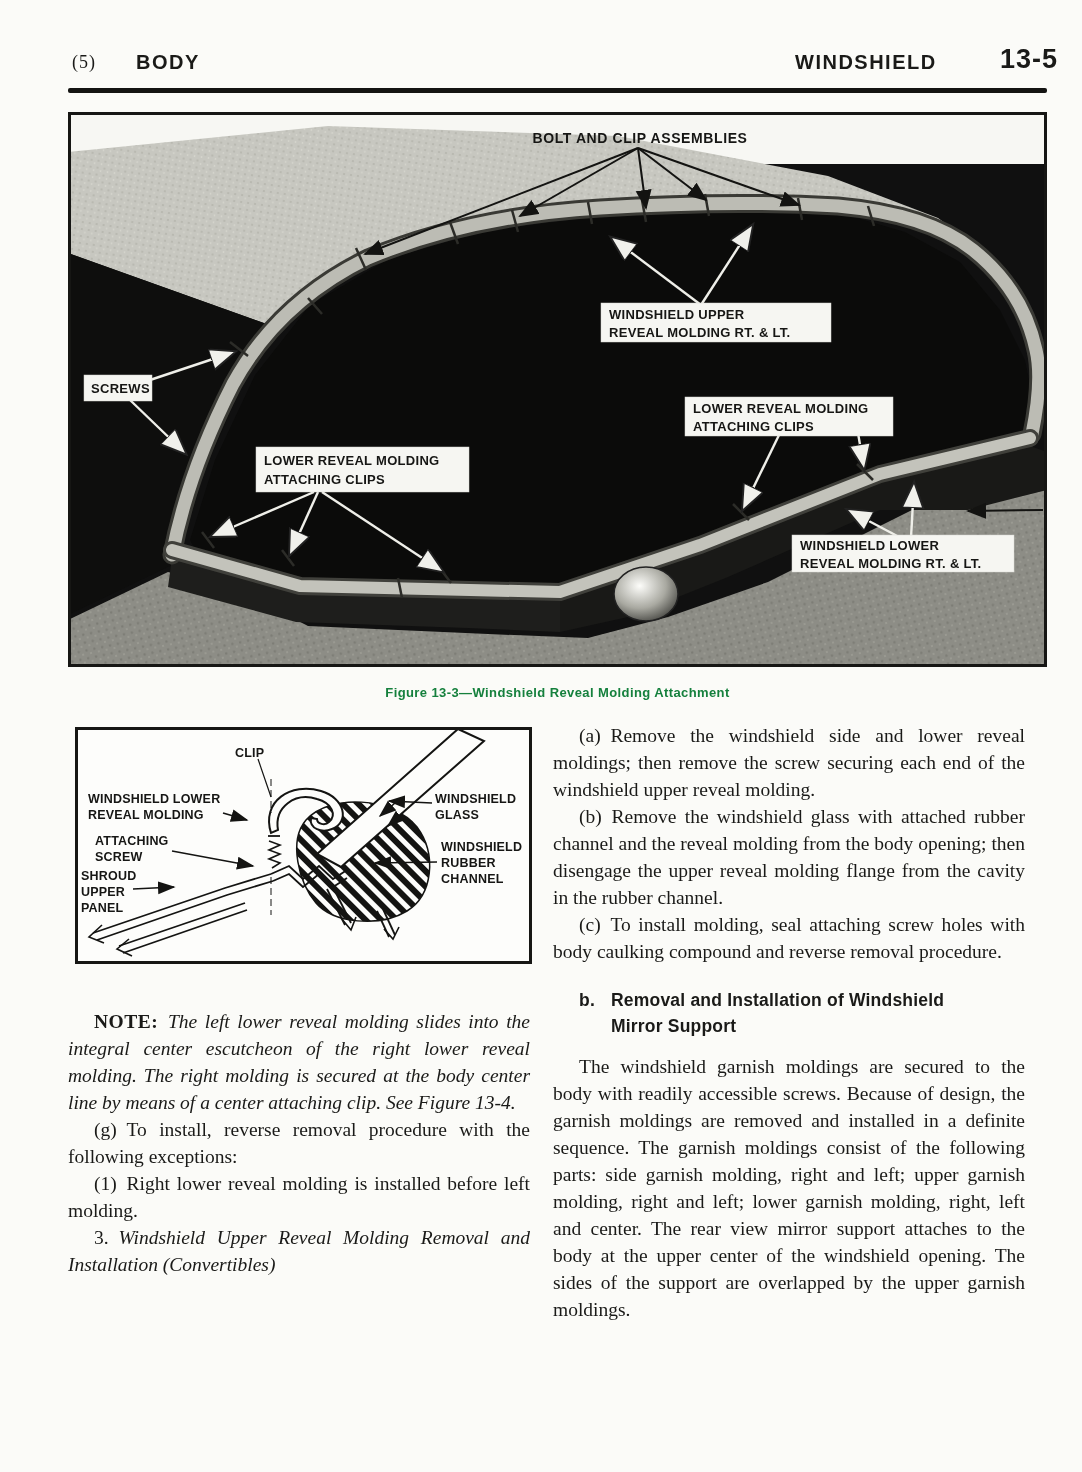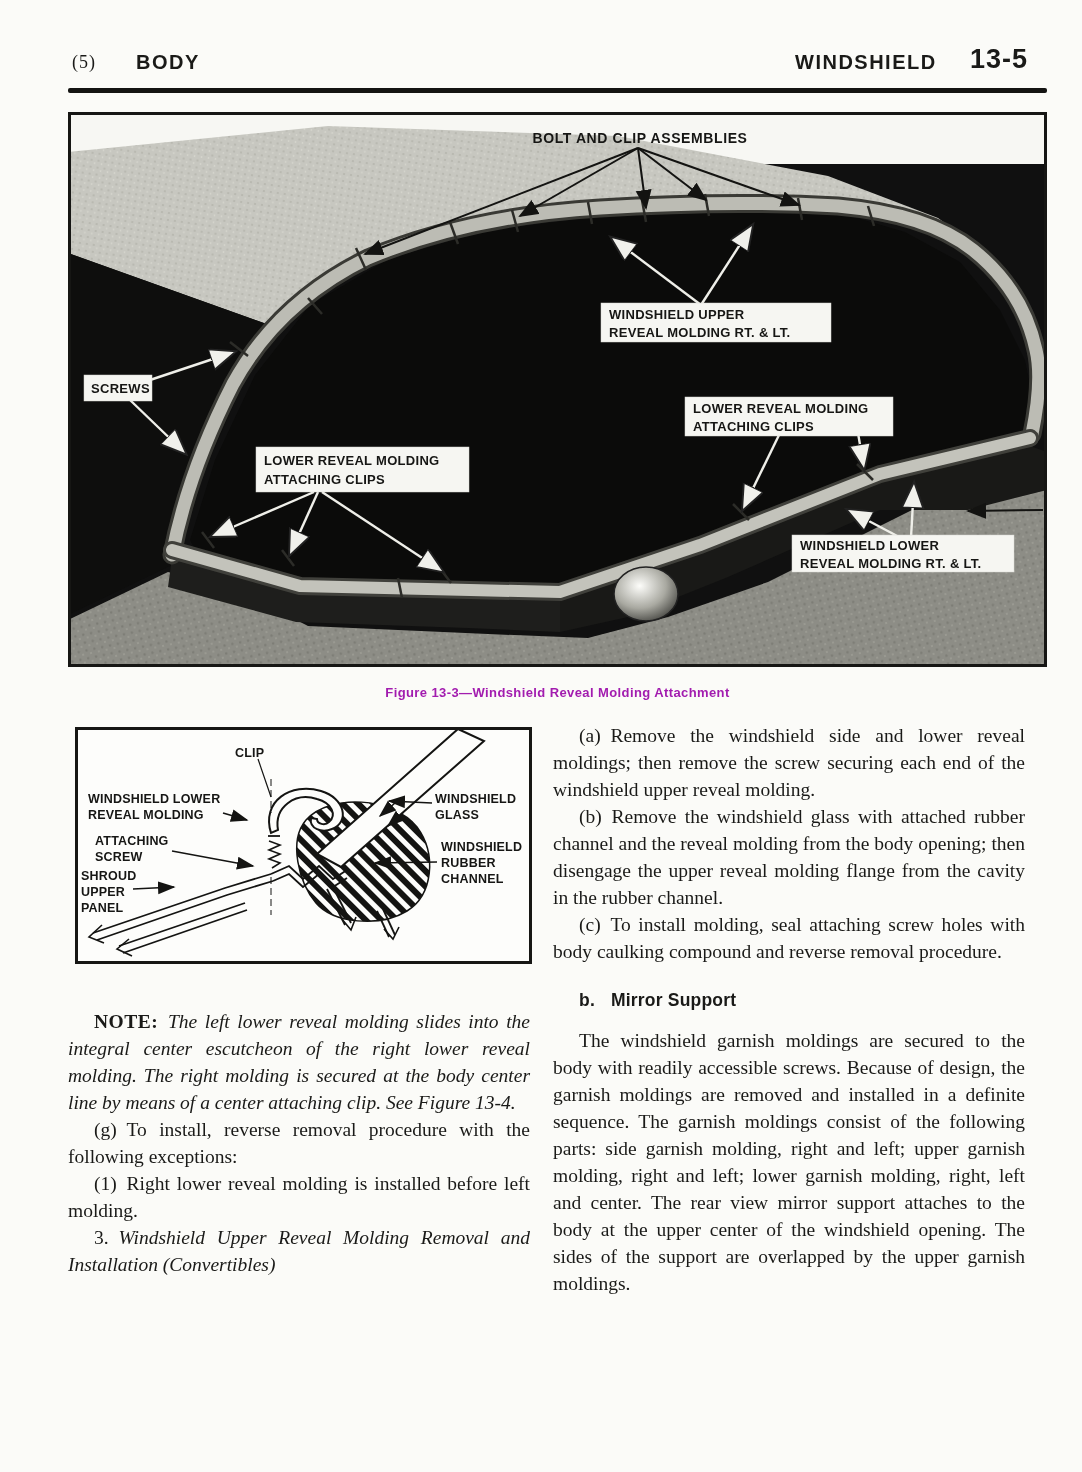--- a/index.html
+++ b/index.html
@@ -2,25 +2,25 @@
 <html><head>
 <meta charset="utf-8">
 <style>
   html,body{margin:0;padding:0;background:#e8e8e4;}
   #page{position:relative;width:1082px;height:1472px;background:#fbfbf8;
         font-family:"Liberation Serif",serif;color:#1a1a18;overflow:hidden;}
   .abs{position:absolute;}
   
   .h-ref{font-size:18px;letter-spacing:1px;}
   .h-title{font-family:"Liberation Sans",sans-serif;font-weight:700;font-size:20px;letter-spacing:1.5px;}
-  .h-page{font-family:"Liberation Sans",sans-serif;font-weight:700;font-size:27px;letter-spacing:1px;}
+  .h-page{font-family:"Liberation Sans",sans-serif;font-weight:700;font-size:27px;letter-spacing:1px;margin-left:30px;}
   .h-rule{background:#141412;height:5px;border-radius:2px;}
   
   .caption{font-family:"Liberation Sans",sans-serif;font-weight:700;font-size:13px;
-           letter-spacing:.4px;text-align:center;color:#a21caf;}
+           letter-spacing:.4px;text-align:center;color:#15803d;}
   
   .col p{margin:0;font-size:19.5px;line-height:27px;text-align:justify;text-indent:26px;}
   .ital{font-style:italic;}
   .notelbl{font-weight:700;letter-spacing:.5px;}
   .subhead{display:flex;font-family:"Liberation Sans",sans-serif;font-weight:700;
            font-size:17.5px;line-height:26px;letter-spacing:.2px;margin:22px 0 14px 26px;}
   .subhead .num{width:32px;flex:none;}
   svg text.lab{font-family:"Liberation Sans",sans-serif;font-weight:700;fill:#161614;}
   svg text.lab13{font-size:13px;letter-spacing:.3px;}
   svg text.lab14{font-size:14px;letter-spacing:.6px;}
@@ -253,19 +253,20 @@
     <p><span>3.</span> <span class="ital">Windshield Upper Reveal Molding Removal and Installation (Convertibles)</span></p>
   </div>
 
   <div class="abs col" style="left:553px;top:722px;width:472px;">
     <p>(a) Remove the windshield side and lower reveal moldings; then remove the screw securing each end of the windshield upper reveal molding.</p>
     <p>(b) Remove the windshield glass with attached rubber channel and the reveal molding from the body opening; then disengage the upper reveal molding flange from the cavity in the rubber channel.</p>
     <p>(c) To install molding, seal attaching screw holes with body caulking compound and reverse removal procedure.</p>
     <div class="subhead">
       <span class="num">b.</span>
       <div>
+        <div>Removal and Installation of Windshield</div>
         <div>Mirror Support</div>
       </div>
     </div>
     <p>The windshield garnish moldings are secured to the body with readily accessible screws. Because of design, the garnish moldings are removed and installed in a definite sequence. The garnish moldings consist of the following parts: side garnish molding, right and left; upper garnish molding, right and left; lower garnish molding, right, left and center. The rear view mirror support attaches to the body at the upper center of the windshield opening. The sides of the support are overlapped by the upper garnish moldings.</p>
   </div>
 
 </div>
 
 </body></html>

